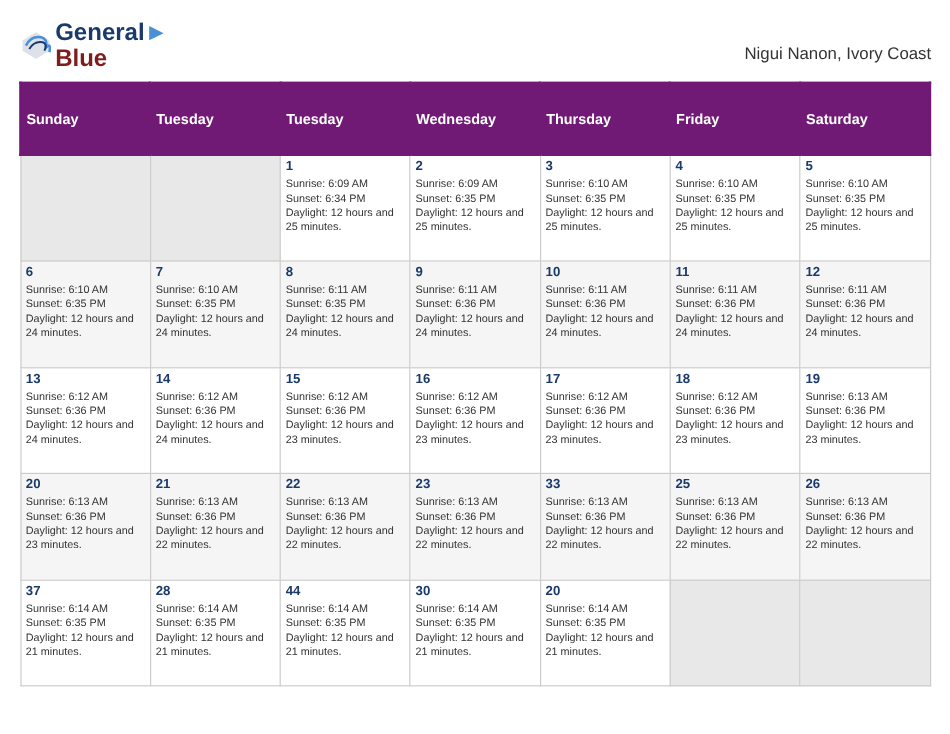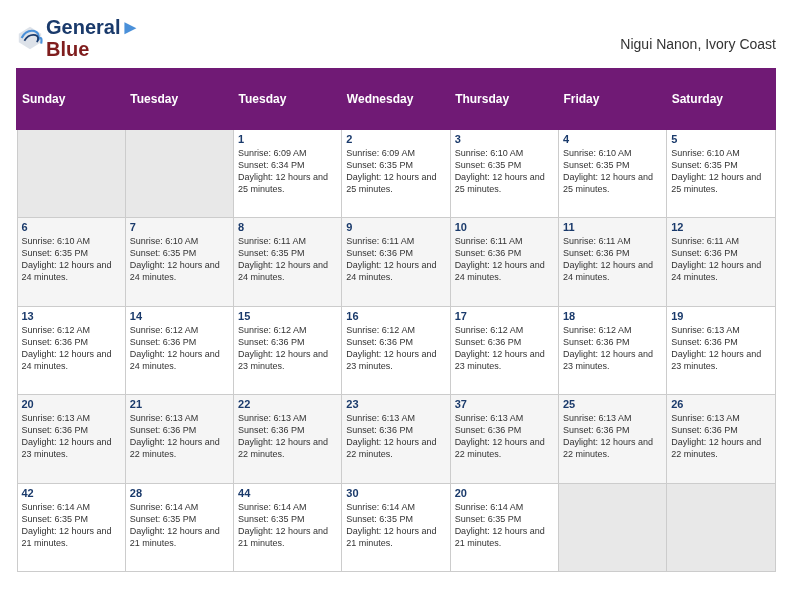--- a/index.html
+++ b/index.html
@@ -275,41 +275,41 @@
 Sunset: 6:36 PM
 Daylight: 12 hours and 22 minutes.</div>
           </td>
           <td>
             <span class="day-num">23</span>
             <div class="day-info">Sunrise: 6:13 AM
 Sunset: 6:36 PM
 Daylight: 12 hours and 22 minutes.</div>
           </td>
           <td>
+            <span class="day-num">33</span>
+            <div class="day-info">Sunrise: 6:13 AM
+Sunset: 6:36 PM
+Daylight: 12 hours and 22 minutes.</div>
+          </td>
+          <td>
+            <span class="day-num">25</span>
+            <div class="day-info">Sunrise: 6:13 AM
+Sunset: 6:36 PM
+Daylight: 12 hours and 22 minutes.</div>
+          </td>
+          <td>
+            <span class="day-num">26</span>
+            <div class="day-info">Sunrise: 6:13 AM
+Sunset: 6:36 PM
+Daylight: 12 hours and 22 minutes.</div>
+          </td>
+        </tr>
+        <tr>
+          <td>
             <span class="day-num">37</span>
-            <div class="day-info">Sunrise: 6:13 AM
-Sunset: 6:36 PM
-Daylight: 12 hours and 22 minutes.</div>
-          </td>
-          <td>
-            <span class="day-num">25</span>
-            <div class="day-info">Sunrise: 6:13 AM
-Sunset: 6:36 PM
-Daylight: 12 hours and 22 minutes.</div>
-          </td>
-          <td>
-            <span class="day-num">26</span>
-            <div class="day-info">Sunrise: 6:13 AM
-Sunset: 6:36 PM
-Daylight: 12 hours and 22 minutes.</div>
-          </td>
-        </tr>
-        <tr>
-          <td>
-            <span class="day-num">42</span>
             <div class="day-info">Sunrise: 6:14 AM
 Sunset: 6:35 PM
 Daylight: 12 hours and 21 minutes.</div>
           </td>
           <td>
             <span class="day-num">28</span>
             <div class="day-info">Sunrise: 6:14 AM
 Sunset: 6:35 PM
 Daylight: 12 hours and 21 minutes.</div>
           </td>

